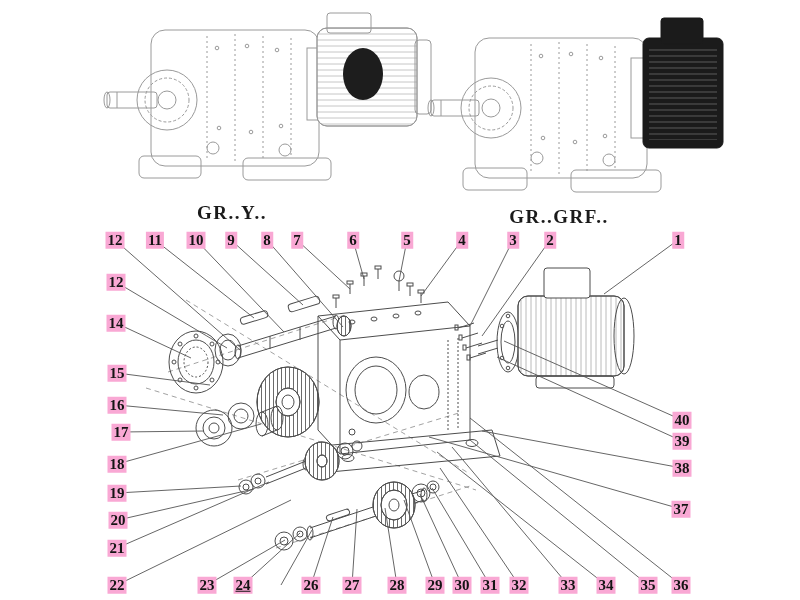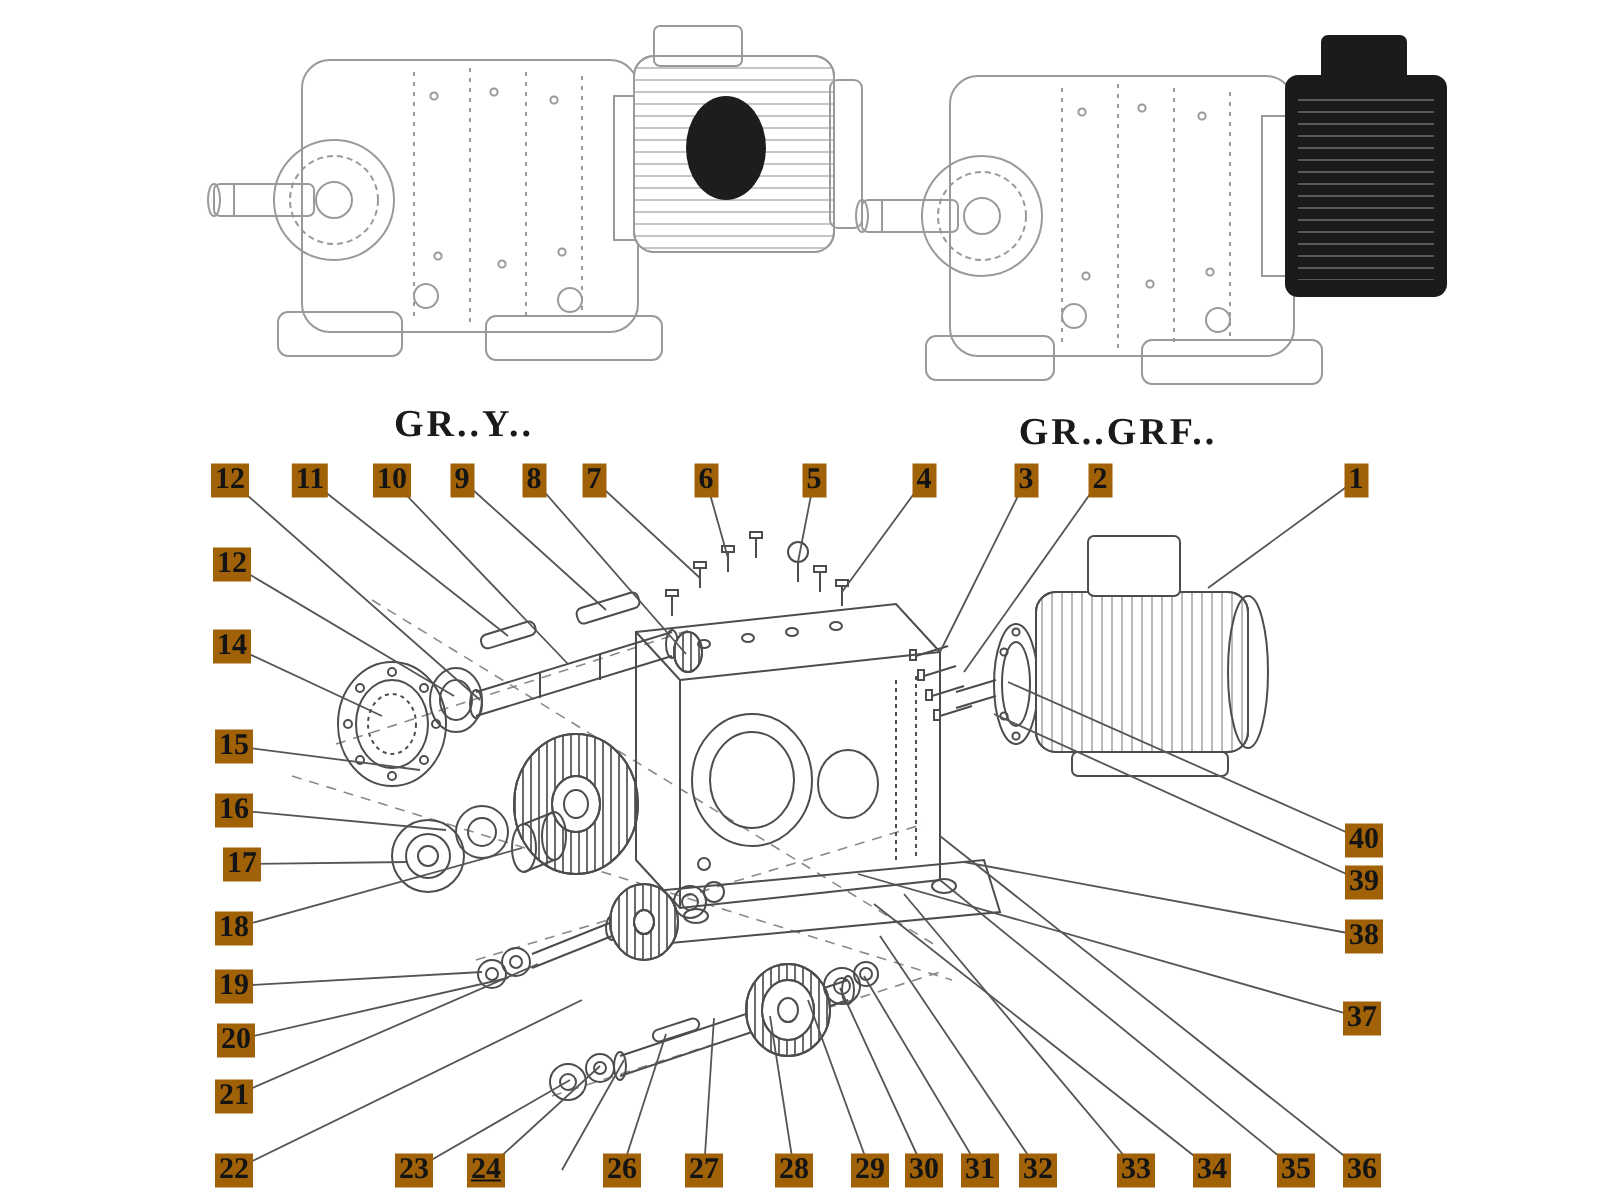--- a/index.html
+++ b/index.html
@@ -2,21 +2,21 @@
 <html><head>
 <meta charset="utf-8">
 <style>
   html,body{margin:0;padding:0;background:#ffffff;}
   #stage{position:relative;width:800px;height:600px;background:#ffffff;overflow:hidden;
          font-family:"Liberation Serif",serif;}
   svg.layer{position:absolute;left:0;top:0;}
   .caption{position:absolute;font-weight:bold;font-size:19px;letter-spacing:1.5px;color:#1a1a1a;text-align:center;}
   #labels{position:absolute;left:0;top:0;width:800px;height:600px;}
   .part-num{position:absolute;transform:translate(-50%,-50%);font-weight:bold;font-size:15px;
-            color:#141414;background:#a16207;padding:0 2px;line-height:1.1;}
+            color:#141414;background:#f9a8d4;padding:0 2px;line-height:1.1;}
 </style>
 </head>
 <body>
 
 <div id="stage">
 
   <svg class="layer" width="800" height="600" viewBox="0 0 800 600">
     <defs>
       <pattern id="teeth" width="4" height="4" patternUnits="userSpaceOnUse">
         <rect width="4" height="4" fill="#ffffff"></rect>

